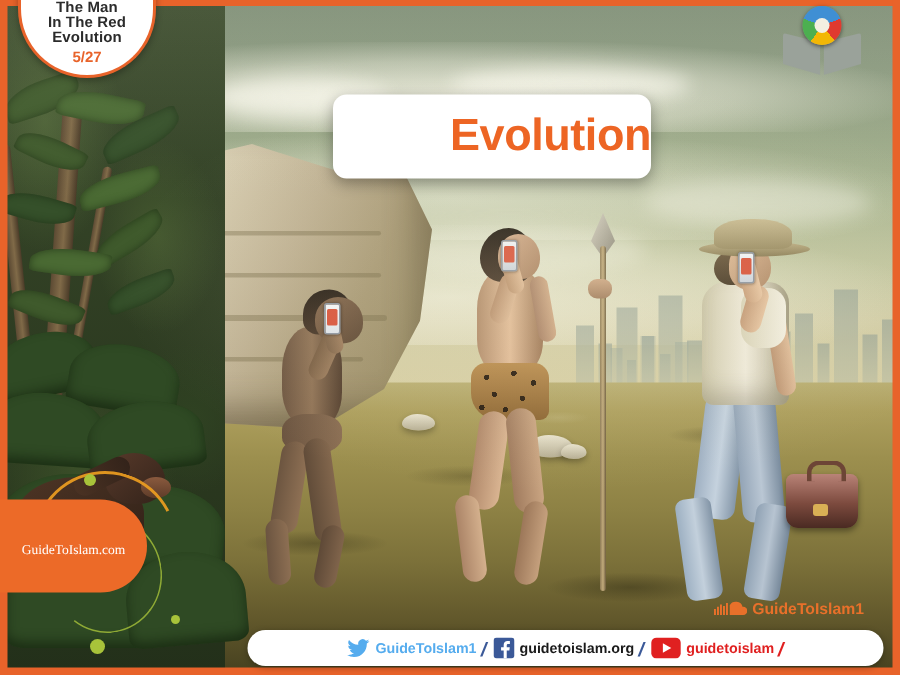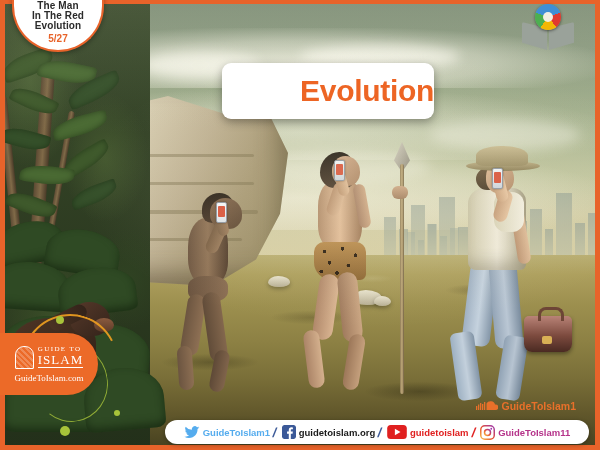--- a/index.html
+++ b/index.html
@@ -479,27 +479,20 @@
     <div class="globe"></div>
   </div>
 
   <div class="swoosh"></div>
   <div class="swoosh2"></div>
   <div class="dot" style="left:56px;bottom:126px;width:8px;height:8px;"></div>
   <div class="dot" style="left:60px;bottom:14px;width:10px;height:10px;"></div>
   <div class="dot" style="left:114px;bottom:34px;width:6px;height:6px;"></div>
 
   <div class="brand">
-    <div class="mark">
-      <div class="arch"></div>
-      <div class="mk">
-        <div class="g1">GUIDE TO</div>
-        <div class="g2">ISLAM</div>
-      </div>
-    </div>
     <div class="url">GuideToIslam.com</div>
   </div>
 
   <div class="socialA">
 
     <div class="itm">
       <svg class="sc-ic" viewBox="0 0 44 20">
         <rect x="0" y="10" width="2.6" height="8" fill="#e8702a"></rect>
         <rect x="4" y="7" width="2.6" height="11" fill="#e8702a"></rect>
         <rect x="8" y="4" width="2.6" height="14" fill="#e8702a"></rect>
@@ -533,30 +526,15 @@
 
     <div class="itm">
       <svg class="yt-ic" viewBox="0 0 28 20">
         <rect width="28" height="20" rx="5" fill="#e02020"></rect>
         <path d="M11 5.5 L19 10 L11 14.5 z" fill="#fff"></path>
       </svg>
       <span class="lbl" style="color:#e02020">guidetoislam</span>
       <span class="sep">/</span>
     </div>
 
-    <div class="itm">
-      <svg class="ig-ic" viewBox="0 0 20 20">
-        <defs>
-          <linearGradient id="ig" x1="0" y1="1" x2="1" y2="0">
-            <stop offset="0%" stop-color="#f8c14a"></stop>
-            <stop offset="45%" stop-color="#e8502d"></stop>
-            <stop offset="100%" stop-color="#9b37b0"></stop>
-          </linearGradient>
-        </defs>
-        <rect x="1" y="1" width="18" height="18" rx="5.4" fill="none" stroke="url(#ig)" stroke-width="2"></rect>
-        <circle cx="10" cy="10" r="4" fill="none" stroke="url(#ig)" stroke-width="2"></circle>
-        <circle cx="15" cy="5" r="1.2" fill="#9b37b0"></circle>
-      </svg>
-      <span class="lbl" style="color:#b5338a">GuideToIslam11</span>
-    </div>
   </div>
 
 </div>
 
 </body></html>

